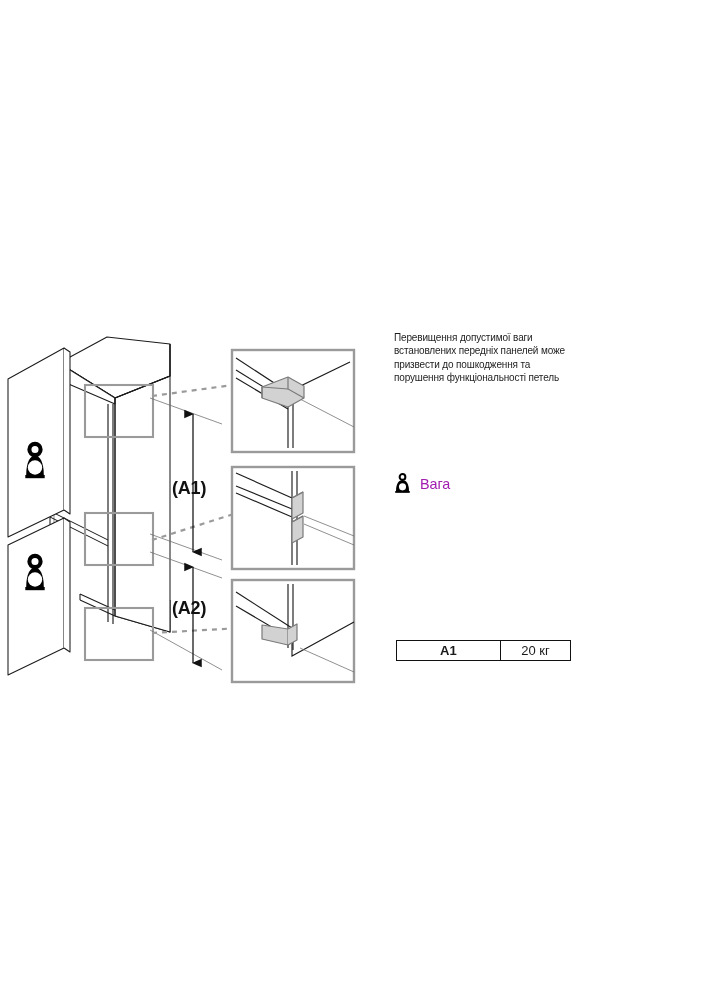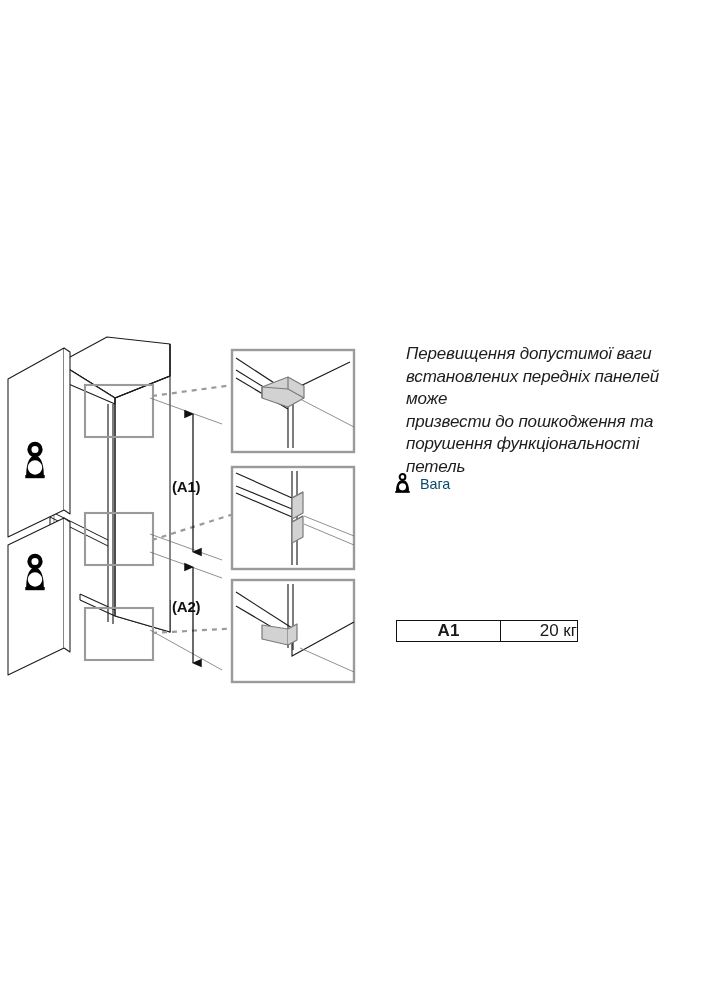--- a/index.html
+++ b/index.html
@@ -44,81 +44,79 @@
   #heading {
     font-size: 14.6px;
     font-weight: bold;
     line-height: 1.23;
     letter-spacing: -0.1px;
     color: #121212;
     margin: 0;
     white-space: pre-line;
   }
   #body-paragraph {
-    margin: 12px;
+    margin: 0;
     padding-top: 17px;
-    font-size: 17px;
+    font-size: 10px;
     line-height: 1.33;
     letter-spacing: -0.15px;
     color: #1d1d1d;
     white-space: pre-line;
-    font-style: italic;
   }
 
   
   #legend {
     position: absolute;
     left: 394px;
     top: 473px;
     display: flex;
     align-items: center;
     gap: 9px;
   }
   #legend .legend-icon {
     width: 17px;
     height: 21px;
     display: block;
   }
   #legend .legend-label {
     font-size: 14.4px;
-    color: #0c4a6e;
+    color: #a21caf;
     letter-spacing: -0.1px;
   }
 
   
   #weight-table {
     position: absolute;
     left: 396px;
-    top: 620px;
+    top: 640px;
     border-collapse: collapse;
-    font-size: 17px;
+    font-size: 13px;
   }
   #weight-table td {
     border: 1.4px solid #111111;
     height: 19px;
     padding: 0;
     vertical-align: middle;
   }
   #weight-table td.cell-code {
     width: 103px;
     text-align: center;
     font-weight: bold;
     letter-spacing: 0.2px;
   }
   #weight-table td.cell-value {
     width: 69px;
-    text-align: right;
-    padding-left: 7px;
+    text-align: center;
     font-weight: normal;
   }
 
   
   .dim-label {
     position: absolute;
-    font-size: 15px;
+    font-size: 18px;
     font-weight: bold;
     color: #111111;
     letter-spacing: -0.2px;
     white-space: nowrap;
   }
   #dim-label-a1 { left: 172px; top: 478px; }
   #dim-label-a2 { left: 172px; top: 598px; }
 </style>
 </head>
 <body>

